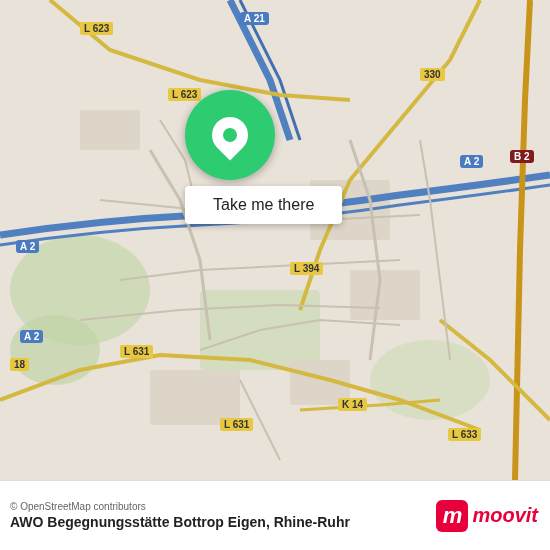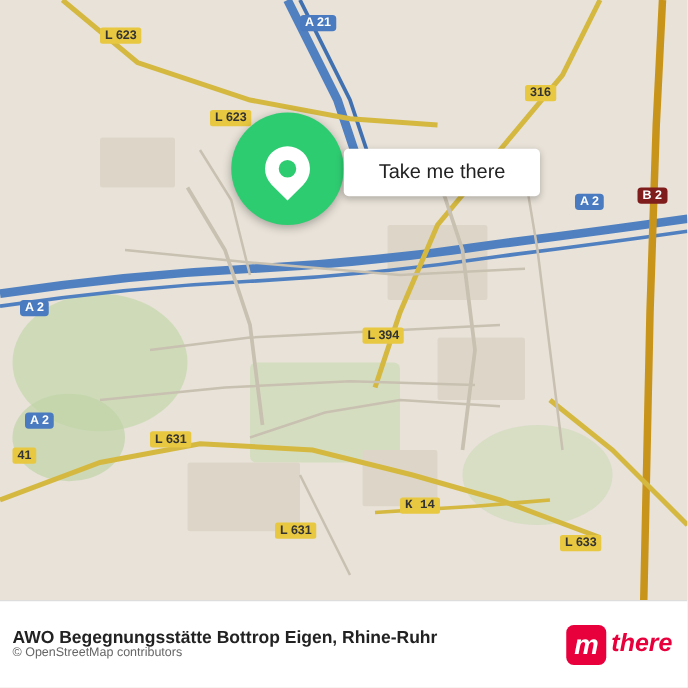--- a/index.html
+++ b/index.html
@@ -25,22 +25,22 @@
       width: 100%;
       height: 100%;
     }
 
     
     #pin-container {
       position: absolute;
       top: 90px;
       left: 185px;
       display: flex;
-      flex-direction: row;
-      align-items: center;
+      flex-direction: column;
+      align-items: flex-start;
       z-index: 10;
     }
 
     #pin-circle {
       width: 90px;
       height: 90px;
       background-color: #2ecc71;
       border-radius: 50%;
       display: flex;
       align-items: center;
@@ -202,39 +202,39 @@
   </svg>
 
   
   <div class="road-label autobahn" style="top:12px; left:240px;">A 21</div>
   <div class="road-label autobahn" style="top:155px; left:460px;">A 2</div>
   <div class="road-label autobahn" style="top:240px; left:16px;">A 2</div>
   <div class="road-label autobahn" style="top:330px; left:20px;">A 2</div>
   <div class="road-label bundesstrasse" style="top:150px; left:510px;">B 2</div>
   <div class="road-label landstrasse" style="top:22px; left:80px;">L 623</div>
   <div class="road-label landstrasse" style="top:88px; left:168px;">L 623</div>
-  <div class="road-label landstrasse" style="top:68px; left:420px;">316</div>
+  <div class="road-label landstrasse" style="top:68px; left:420px;">330</div>
   <div class="road-label landstrasse" style="top:262px; left:290px;">L 394</div>
   <div class="road-label landstrasse" style="top:345px; left:120px;">L 631</div>
   <div class="road-label landstrasse" style="top:418px; left:220px;">L 631</div>
   <div class="road-label landstrasse" style="top:392px; left:448px;margin-top:36px;">L 633</div>
-  <div class="road-label landstrasse" style="top:398px; left:320px;font-family:Liberation Mono, monospace;">K 14</div>
-  <div class="road-label landstrasse" style="top:358px; left:10px;">41</div>
+  <div class="road-label landstrasse" style="top:398px; left:338px;">K 14</div>
+  <div class="road-label landstrasse" style="top:358px; left:10px;">18</div>
 
   
   <div id="pin-container">
     <div id="pin-circle">
       <div id="pin-icon-inner"></div>
     </div>
     <button id="take-me-there-btn">Take me there</button>
   </div>
 </div>
 
 <div id="bottom-bar">
   <div id="bottom-left">
+    <span id="attribution">© OpenStreetMap contributors</span>
     <span id="location-name">AWO Begegnungsstätte Bottrop Eigen, Rhine-Ruhr</span>
-    <span id="attribution">© OpenStreetMap contributors</span>
   </div>
   <div id="moovit-logo">
     <div id="moovit-logo-m">m</div>
-    <span id="moovit-text">there</span>
+    <span id="moovit-text">moovit</span>
   </div>
 </div>
 
 </body></html>

